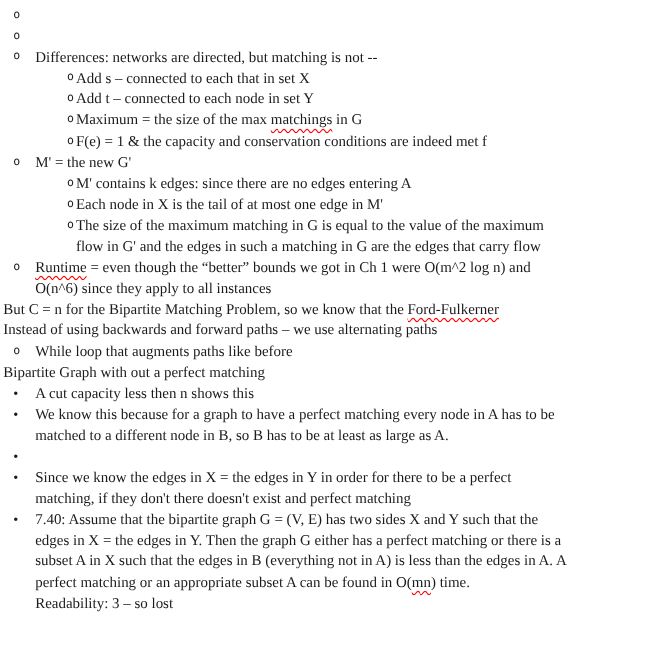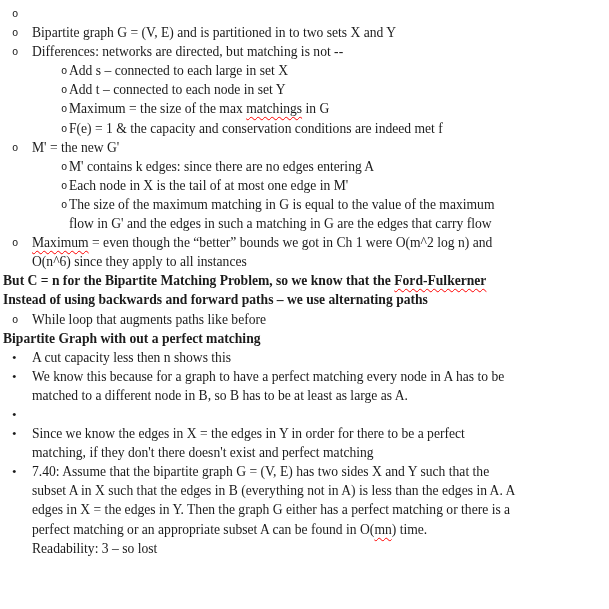--- a/index.html
+++ b/index.html
@@ -15,21 +15,21 @@
   }
   .doc {
     padding: 4px 4px 0 2px;
     width: 609px;
   }
   .line {
     position: relative;
     height: 19.1px;
     white-space: nowrap;
   }
-  .i0 { padding-left: 1px; font-weight: bold; }
+  .i0 { padding-left: 1px; }
   .i1 { padding-left: 30px; }
   .i2 { padding-left: 67px; }
   .bullet {
     position: absolute;
     top: 0;
   }
   .i1 > .bullet { left: 10px; }
   .i2 > .bullet { left: 59px; }
   .bullet.circle {
     font-family: "DejaVu Sans Mono", monospace;
@@ -47,41 +47,41 @@
     text-decoration-thickness: 1px;
     text-underline-offset: 3px;
     margin-top: 26px;
   }
 </style>
 </head>
 <body>
 
 <div class="doc">
     <div class="line i1"><span class="bullet circle">o</span></div>
-    <div class="line i1"><span class="bullet circle">o</span><span>Bipartite graph G = (V, E) and is partitioned in to two sets X and Y</span></div>
+    <div class="line i1"><span class="bullet circle">o</span></div>
     <div class="line i1"><span class="bullet circle">o</span><span>Differences: networks are directed, but matching is not --</span></div>
-    <div class="line i2"><span class="bullet circle">o</span><span>Add s – connected to each large in set X</span></div>
+    <div class="line i2"><span class="bullet circle">o</span><span>Add s – connected to each that in set X</span></div>
     <div class="line i2"><span class="bullet circle">o</span><span>Add t – connected to each node in set Y</span></div>
     <div class="line i2"><span class="bullet circle">o</span><span>Maximum = the size of the max </span><span class="misspelled">matchings</span><span> in G</span></div>
     <div class="line i2"><span class="bullet circle">o</span><span>F(e) = 1 &amp; the capacity and conservation conditions are indeed met f</span></div>
     <div class="line i1"><span class="bullet circle">o</span><span>M' = the new G'</span></div>
     <div class="line i2"><span class="bullet circle">o</span><span>M' contains k edges: since there are no edges entering A</span></div>
     <div class="line i2"><span class="bullet circle">o</span><span>Each node in X is the tail of at most one edge in M'</span></div>
     <div class="line i2"><span class="bullet circle">o</span><span>The size of the maximum matching in G is equal to the value of the maximum</span></div>
     <div class="line i2"><span>flow in G' and the edges in such a matching in G are the edges that carry flow</span></div>
-    <div class="line i1"><span class="bullet circle">o</span><span class="misspelled">Maximum</span><span> = even though the “better” bounds we got in Ch 1 were O(m^2 log n) and</span></div>
+    <div class="line i1"><span class="bullet circle">o</span><span class="misspelled">Runtime</span><span> = even though the “better” bounds we got in Ch 1 were O(m^2 log n) and</span></div>
     <div class="line i1"><span>O(n^6) since they apply to all instances</span></div>
     <div class="line i0"><span>But C = n for the Bipartite Matching Problem, so we know that the </span><span class="misspelled">Ford-Fulkerner</span></div>
     <div class="line i0"><span>Instead of using backwards and forward paths – we use alternating paths</span></div>
     <div class="line i1"><span class="bullet circle">o</span><span>While loop that augments paths like before</span></div>
     <div class="line i0"><span>Bipartite Graph with out a perfect matching</span></div>
     <div class="line i1"><span class="bullet disc">•</span><span>A cut capacity less then n shows this</span></div>
     <div class="line i1"><span class="bullet disc">•</span><span>We know this because for a graph to have a perfect matching every node in A has to be</span></div>
     <div class="line i1"><span>matched to a different node in B, so B has to be at least as large as A.</span></div>
     <div class="line i1"><span class="bullet disc">•</span></div>
     <div class="line i1"><span class="bullet disc">•</span><span>Since we know the edges in X = the edges in Y in order for there to be a perfect</span></div>
     <div class="line i1"><span>matching, if they don't there doesn't exist and perfect matching</span></div>
     <div class="line i1"><span class="bullet disc">•</span><span>7.40: Assume that the bipartite graph G = (V, E) has two sides X and Y such that the</span></div>
+    <div class="line i1"><span>edges in X = the edges in Y. Then the graph G either has a perfect matching or there is a</span></div>
     <div class="line i1"><span>subset A in X such that the edges in B (everything not in A) is less than the edges in A. A</span></div>
-    <div class="line i1"><span>edges in X = the edges in Y. Then the graph G either has a perfect matching or there is a</span></div>
     <div class="line i1"><span>perfect matching or an appropriate subset A can be found in O(</span><span class="misspelled">mn</span><span>) time.</span></div>
     <div class="line i1"><span>Readability: 3 – so lost</span></div>
   </div>
 
 </body></html>

